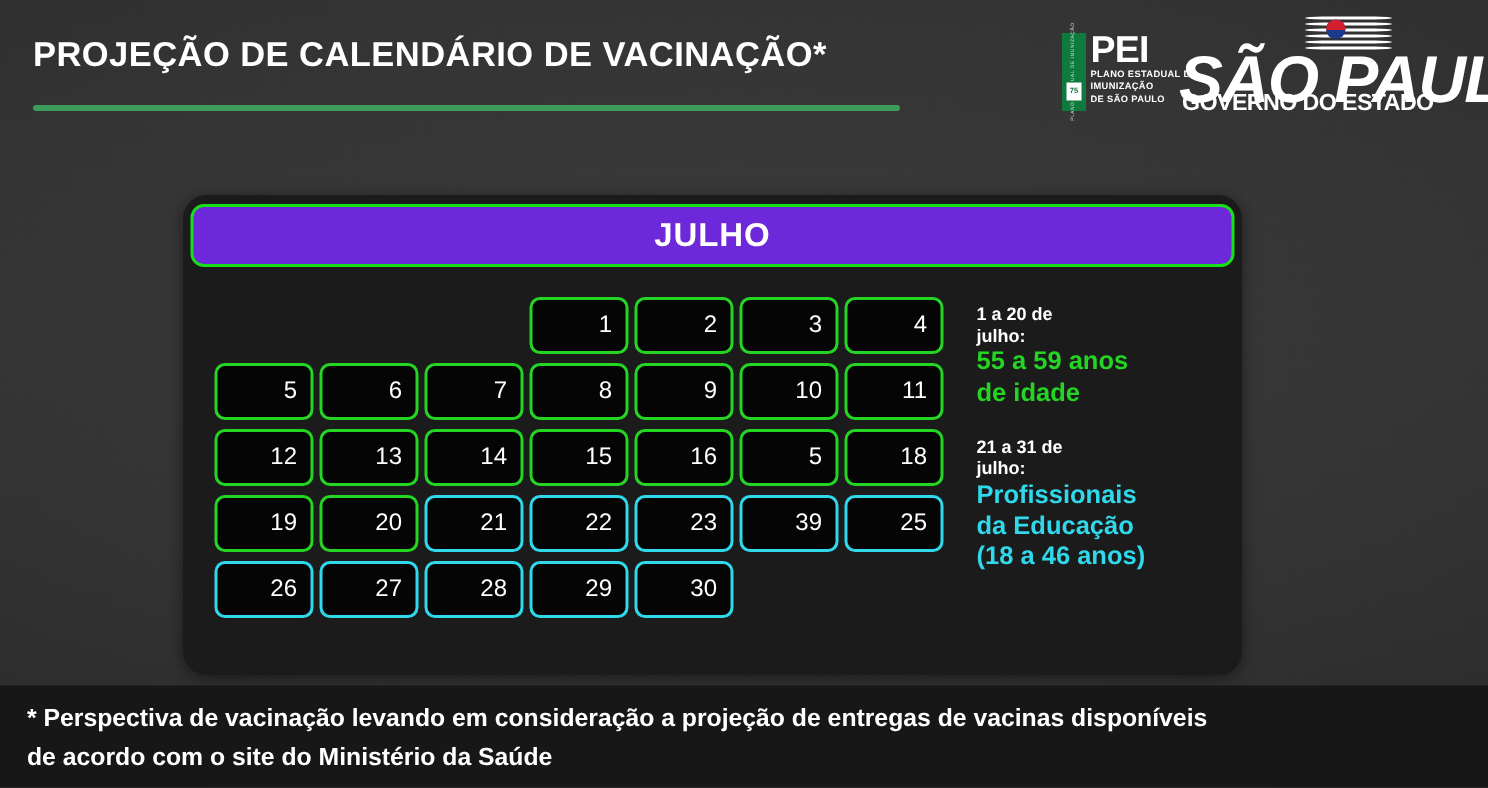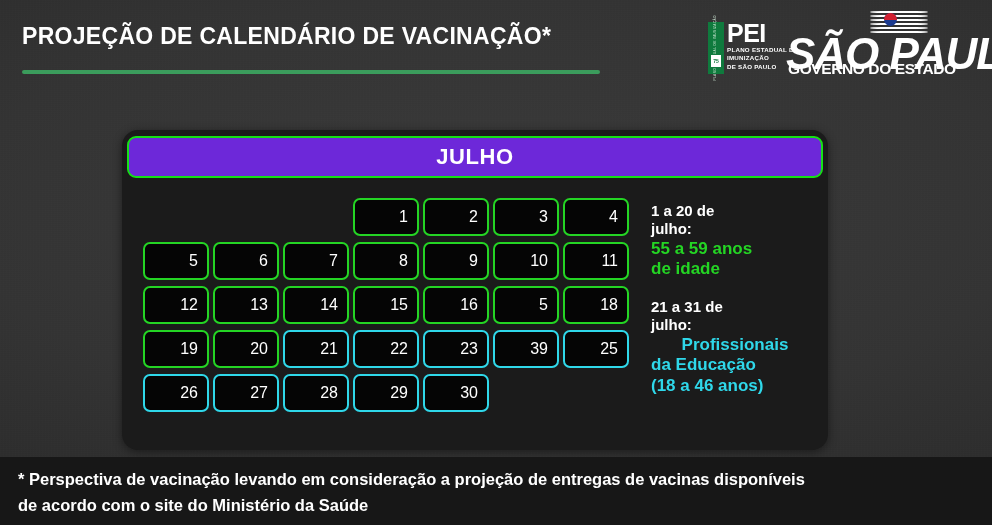--- a/index.html
+++ b/index.html
@@ -255,21 +255,21 @@
   
   #legend {
     position: absolute;
     left: 529px;
     top: 72px;
     width: 168px;
   }
   .legend-block { margin-bottom: 18px; }
   .legend-head {
     color: #ffffff;
-    font-size: 15px;
+    font-size: 12px;
     font-weight: bold;
     line-height: 1.22;
   }
   .legend-body {
     font-size: 17px;
     font-weight: bold;
     line-height: 1.22;
   }
   .legend-body.green { color: #24d524; }
   .legend-body.cyan  { color: #2fd8ea; }
@@ -389,21 +389,21 @@
     <div id="legend">
         <div class="legend-block">
           <div class="legend-head">1 a 20 de</div>
           <div class="legend-head">julho:</div>
           <div class="legend-body green" style="color: rgb(36, 213, 36);">55 a 59 anos</div>
           <div class="legend-body green" style="color: rgb(36, 213, 36);">de idade</div>
         </div>
         <div class="legend-block">
           <div class="legend-head">21 a 31 de</div>
           <div class="legend-head">julho:</div>
-          <div class="legend-body cyan" style="color: rgb(47, 216, 234); text-align: center;">Profissionais</div>
+          <div class="legend-body cyan" style="color: rgb(47, 216, 234);">Profissionais</div>
           <div class="legend-body cyan" style="color: rgb(47, 216, 234);">da Educação</div>
           <div class="legend-body cyan" style="color: rgb(47, 216, 234);">(18 a 46 anos)</div>
         </div>
       </div>
   </div>
 
   <div id="footnote-bar">
     <div id="footnote-text">
       <div>* Perspectiva de vacinação levando em consideração a projeção de entregas de vacinas disponíveis</div>
       <div>de acordo com o site do Ministério da Saúde</div>

